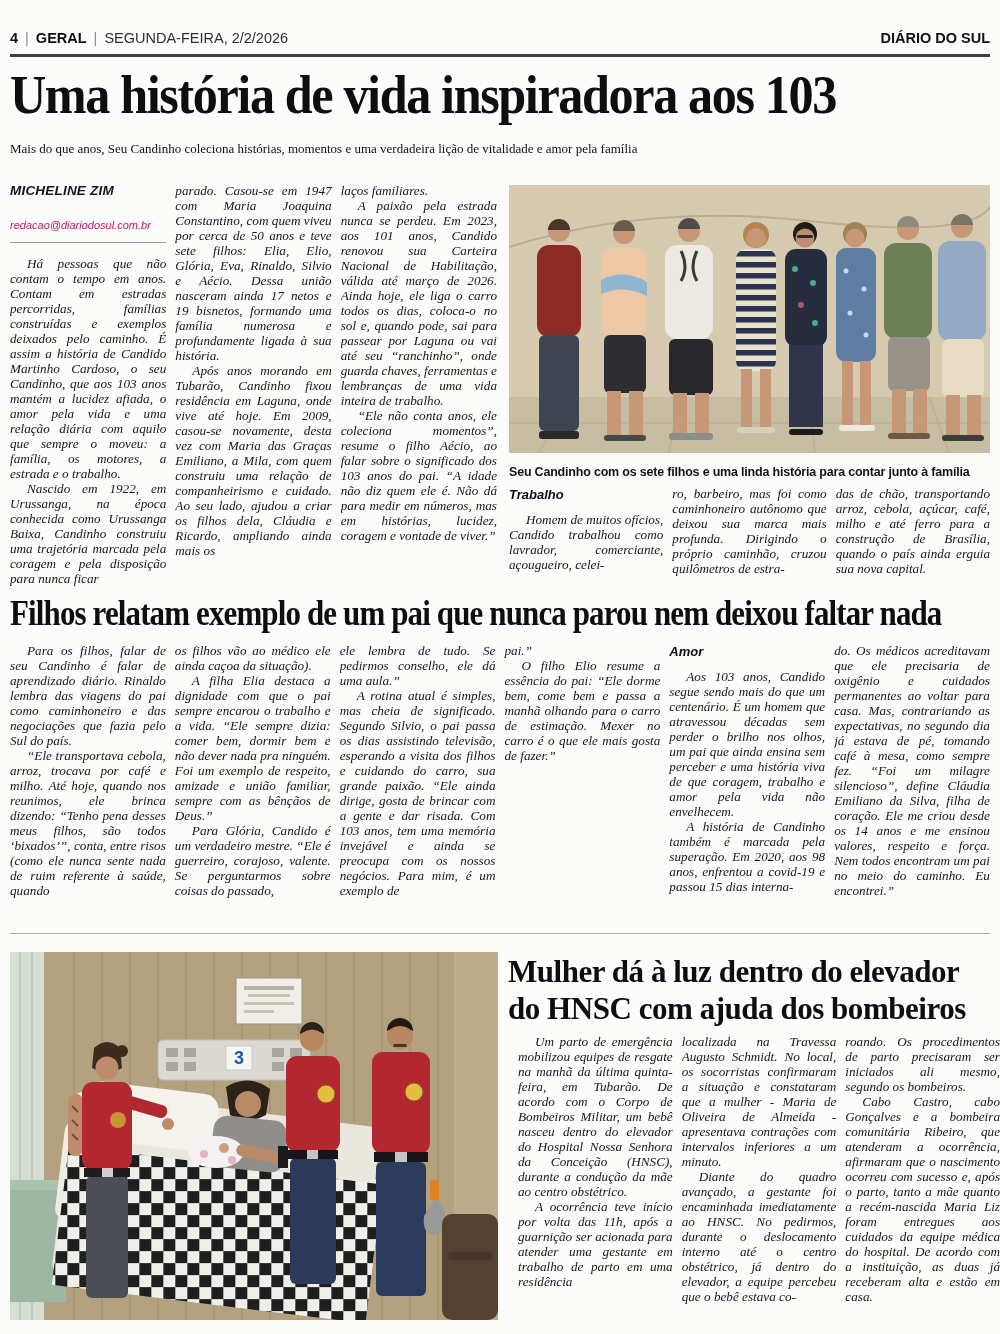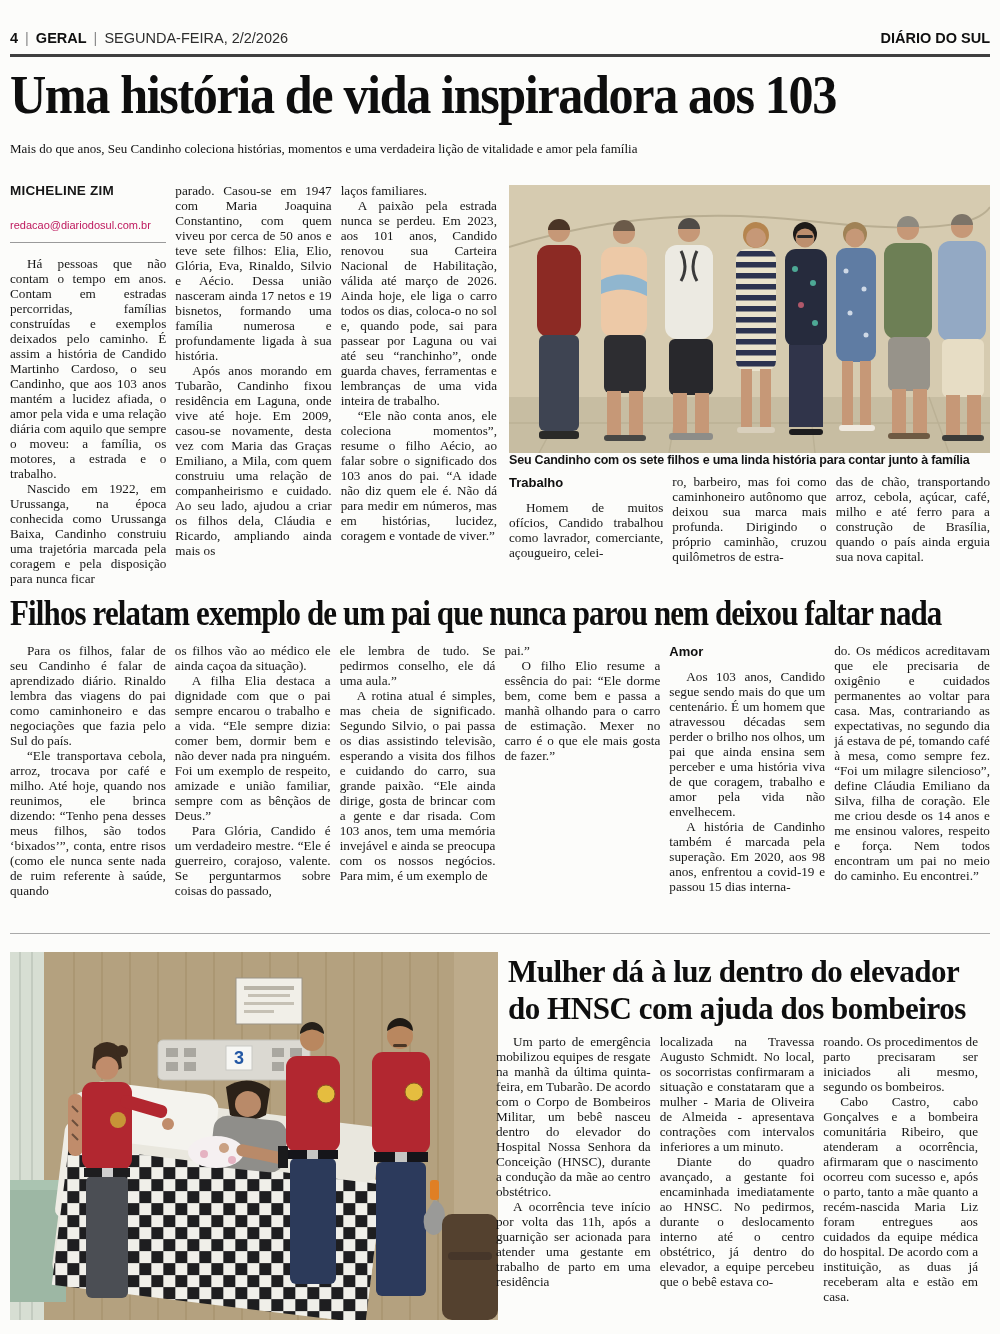--- a/index.html
+++ b/index.html
@@ -16,53 +16,53 @@
   .mh-date{color:#2e2e2e;}
   .mh-news{font-weight:bold;color:#101010;}
 
   
   .main-hl{position:absolute;left:10px;top:64px;margin:0;font-weight:bold;color:#0e0e0e;
            font-size:54px;letter-spacing:-1.5px;white-space:nowrap;
            transform:scaleX(.93);transform-origin:left top;}
   .deck{position:absolute;left:10px;top:141px;width:980px;font-size:13px;color:#101010;}
 
   
-  .cols{display:flex;gap:9px;}
+  .cols{display:flex;gap:9px;font-style:italic;}
   .col{flex:1;overflow:hidden;text-align:justify;font-size:13.2px;line-height:15px;color:#161616;}
   .col p{margin:0;}
   .col p.ind{text-indent:17px;}
 
   
   .a1-left{position:absolute;left:10px;top:183px;width:487px;height:407px;}
   .byline{font-family:"Liberation Sans",sans-serif;border-bottom:1px solid #9a9a9a;
           padding-bottom:9px;margin-bottom:13px;}
   .byline .author{font-weight:bold;font-size:13.5px;letter-spacing:.2px;}
   .byline .email{font-size:11px;margin-top:20px;color:#be185d;}
   .a1-right{position:absolute;left:509px;top:185px;width:481px;}
   .caption{font-family:"Liberation Sans",sans-serif;font-weight:bold;font-size:12.5px;
-           letter-spacing:-.2px;padding:0 0 7px;white-space:nowrap;overflow:hidden;}
+           letter-spacing:-.2px;padding:12px 0 7px;white-space:nowrap;overflow:hidden;}
   .a1-sub{height:112px;}
   .subhead{font-family:"Liberation Sans",sans-serif;font-size:13px;font-weight:bold;
            margin:1px 0 10px;color:#0e0e0e;}
 
   
   .a2-hl{position:absolute;left:10px;top:592px;margin:0;font-weight:bold;color:#0e0e0e;
          font-size:36px;letter-spacing:-1px;white-space:nowrap;
          transform:scaleX(.86);transform-origin:left top;}
   .a2-cols{position:absolute;left:10px;top:643px;width:980px;height:285px;}
 
   
   .rule2{position:absolute;left:10px;right:10px;top:933px;border-top:1px solid #a9a9a9;}
 
   
   .a3-photo{position:absolute;left:10px;top:952px;width:488px;height:368px;}
   .a3-hl{position:absolute;left:508px;top:953px;width:497px;margin:0;font-weight:bold;
          color:#0e0e0e;font-size:32px;letter-spacing:-.5px;line-height:37px;
          transform:scaleX(.97);transform-origin:left top;}
-  .a3-cols{position:absolute;left:496px;top:1034px;width:482px;height:292px;}
+  .a3-cols{position:absolute;left:518px;top:1034px;width:482px;height:292px;}
 
   svg{display:block;}
 </style>
 </head>
 <body>
 
 <div class="page">
 
   <div class="masthead">
     <div class="mh-left">

